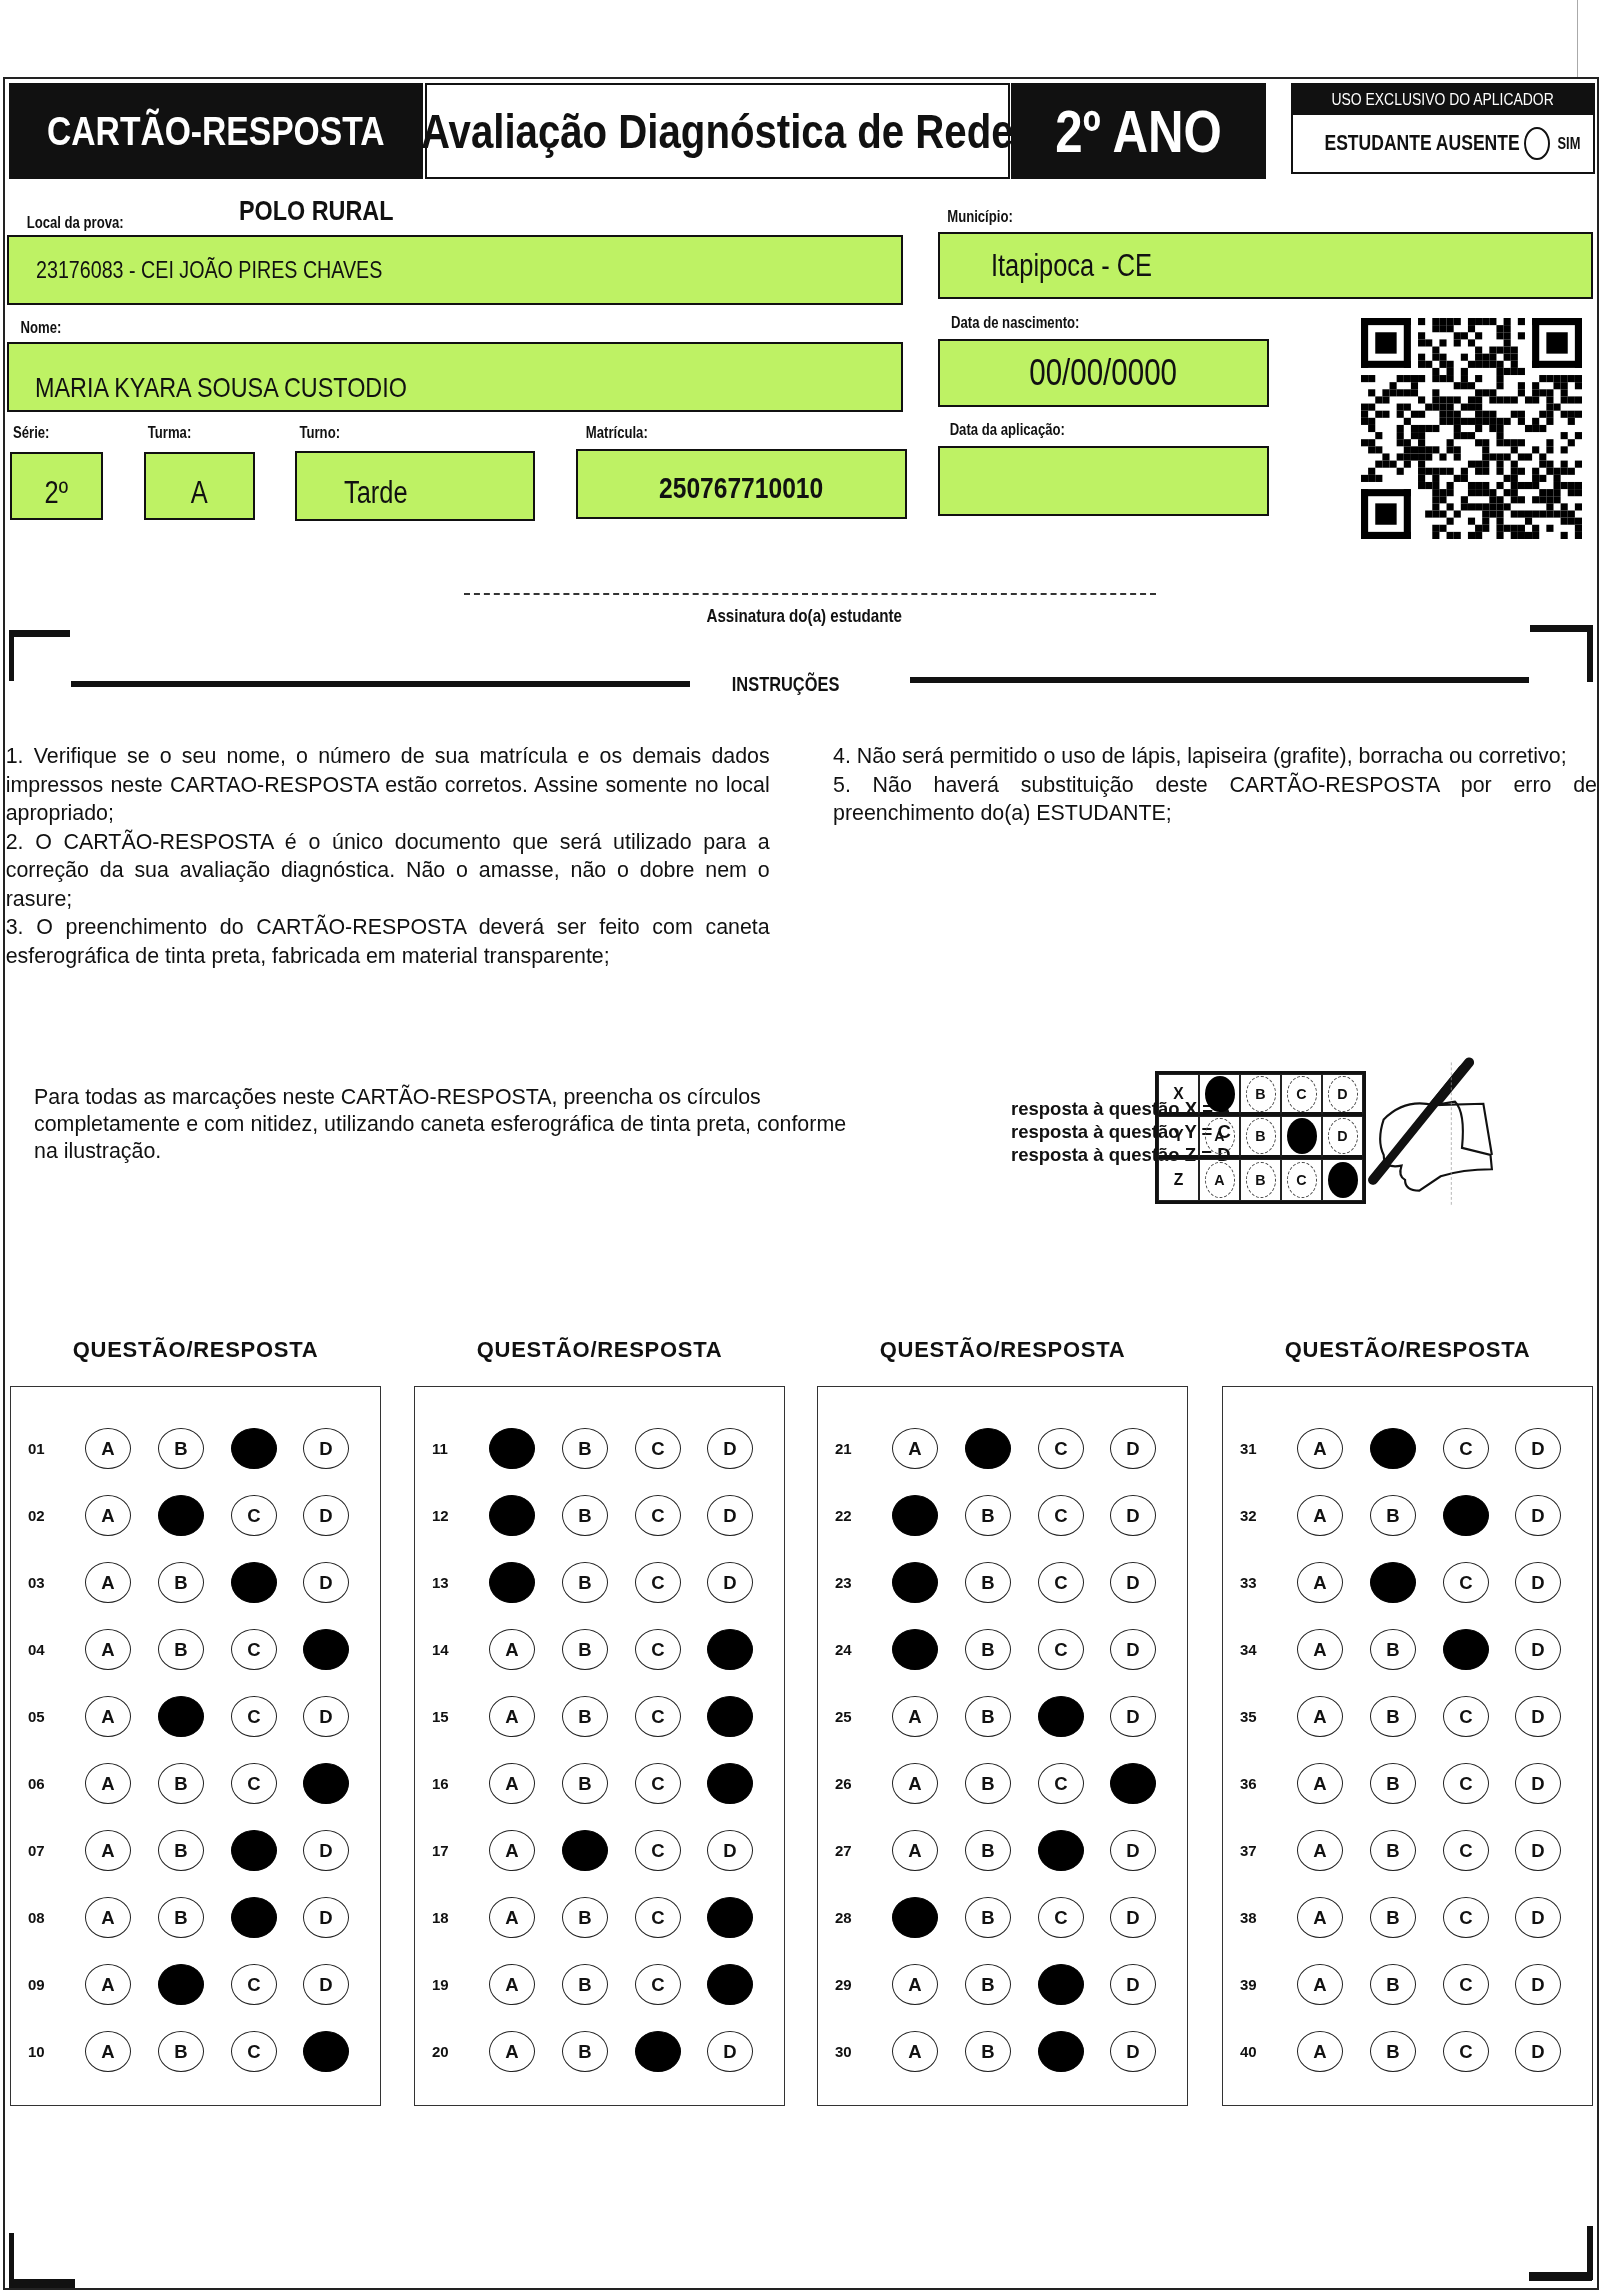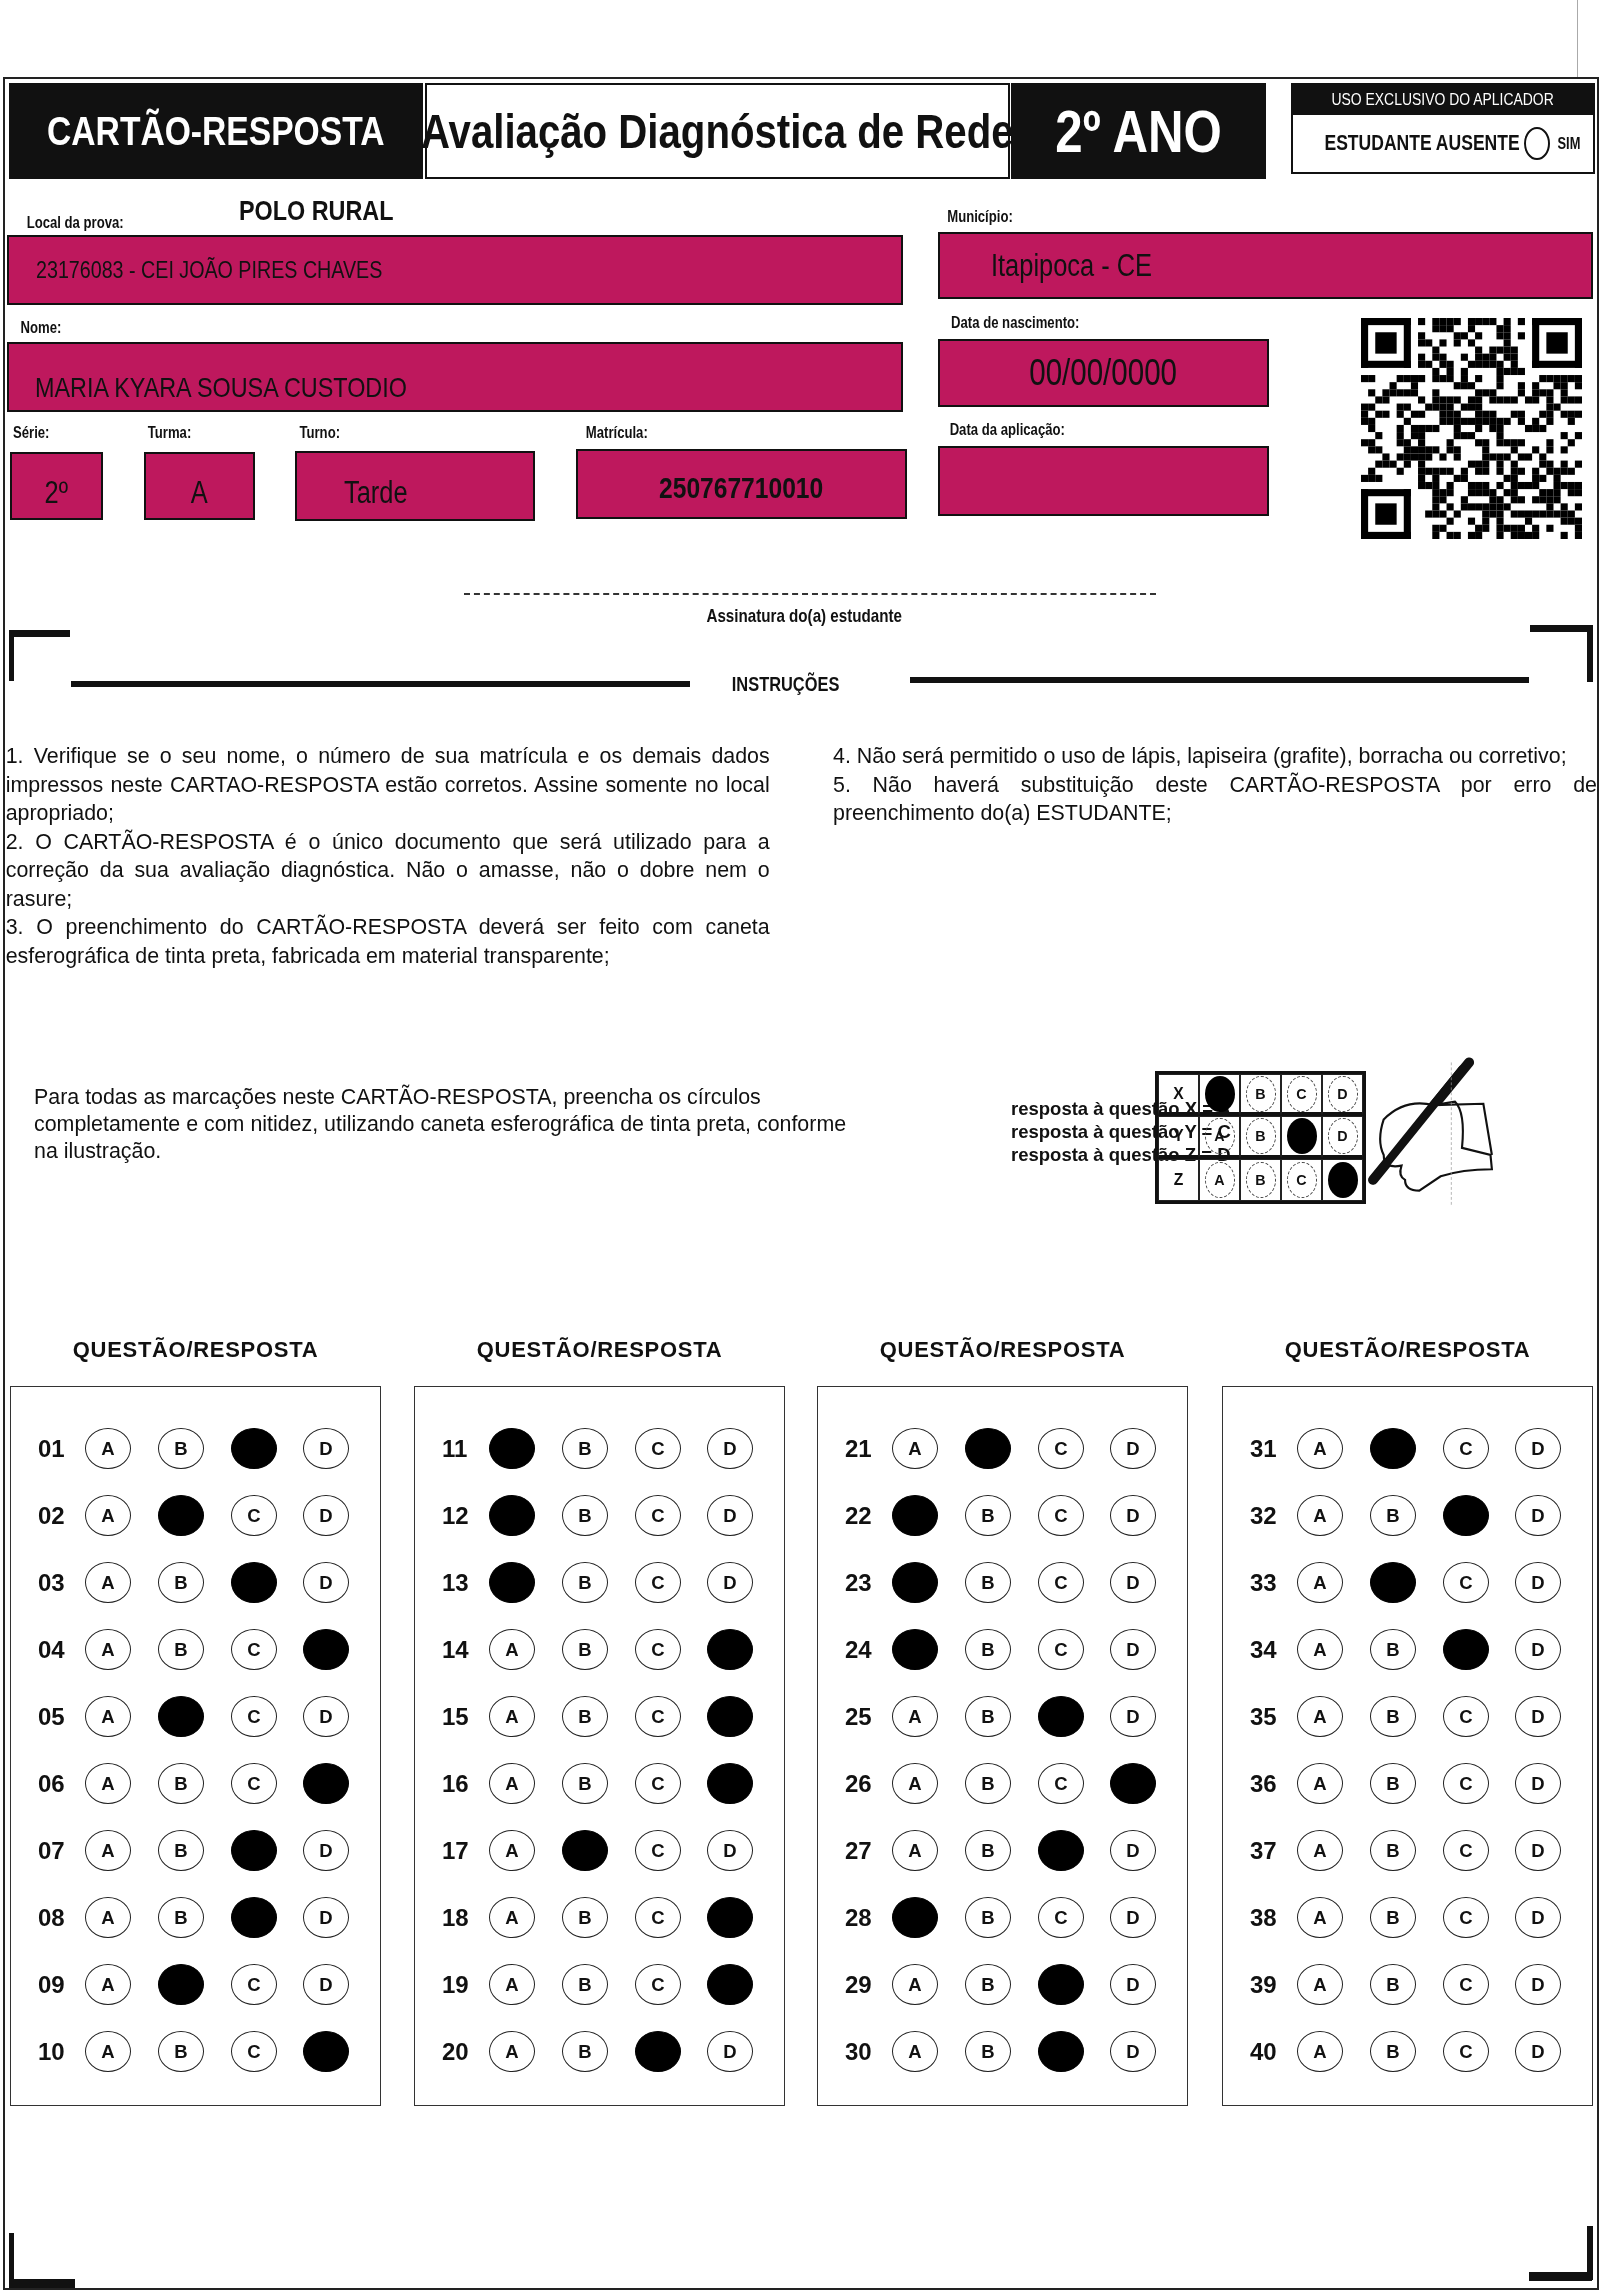--- a/index.html
+++ b/index.html
@@ -4,28 +4,28 @@
 <style>
   html, body { margin:0; padding:0; background:#fff; }
   body { width:1606px; height:2295px; position:relative; font-family:"Liberation Sans", sans-serif; color:#111; overflow:hidden; }
   .abs { position:absolute; }
   .frame { position:absolute; left:2.9px; top:77px; width:1596px; height:2213px; border:2.1px solid #222; box-sizing:border-box; }
   .topline { position:absolute; left:1577px; top:0; width:1.4px; height:78px; background:#aaa; }
   .hdr-black { background:#111; color:#fff; display:flex; align-items:center; justify-content:center; font-weight:bold; }
   .hdr-white { background:#fff; color:#111; display:flex; align-items:center; justify-content:center; font-weight:bold; border:2.1px solid #111; box-sizing:border-box; }
   .cond { transform:scaleX(0.82); display:inline-block; white-space:nowrap; }
   .lbl { font-size:16px; font-weight:bold; }
-  .box { border:2.9px solid #111; box-sizing:border-box; display:flex; align-items:center; background:#be185d; }
+  .box { border:2.9px solid #111; box-sizing:border-box; display:flex; align-items:center; background:#bef264; }
   .val { font-size:24px; }
   .instr { font-size:21.4px; line-height:28.5px; text-align:justify; }
   .note { font-size:21.4px; line-height:27px; }
   .panel-title { font-size:22px; font-weight:900; letter-spacing:0.7px; text-align:center; }
   .panel { border:1.4px solid #333; box-sizing:border-box; }
   .qrow { position:absolute; left:0; height:43px; width:100%; display:flex; align-items:center; }
-  .qnum { position:absolute; left:27px; font-size:24px; font-weight:900; }
+  .qnum { position:absolute; left:17px; font-size:15px; font-weight:900; }
   .bubble { position:absolute; width:46px; height:41px; border:1.4px solid #222; border-radius:50%; box-sizing:border-box; display:flex; align-items:center; justify-content:center; font-size:18.5px; font-weight:bold; background:#fff; }
   .bubble.filled { background:#000; border-color:#000; color:transparent; }
   .corner { position:absolute; background:#111; }
   .ex-table { position:absolute; border:3.6px solid #111; box-sizing:border-box; display:grid; grid-template-columns:repeat(5, 1fr); grid-template-rows:repeat(3, 1fr); }
   .ex-cell { border:1.4px solid #222; display:flex; align-items:center; justify-content:center; font-weight:bold; font-size:15.7px; }
   .ex-bub { width:30px; height:36px; border:1.1px dashed #444; border-radius:50%; display:flex; align-items:center; justify-content:center; font-size:14.3px; box-sizing:border-box; }
   .ex-bub.filled { background:#000; border:none; color:transparent; }
 </style>
 </head>
 <body>

